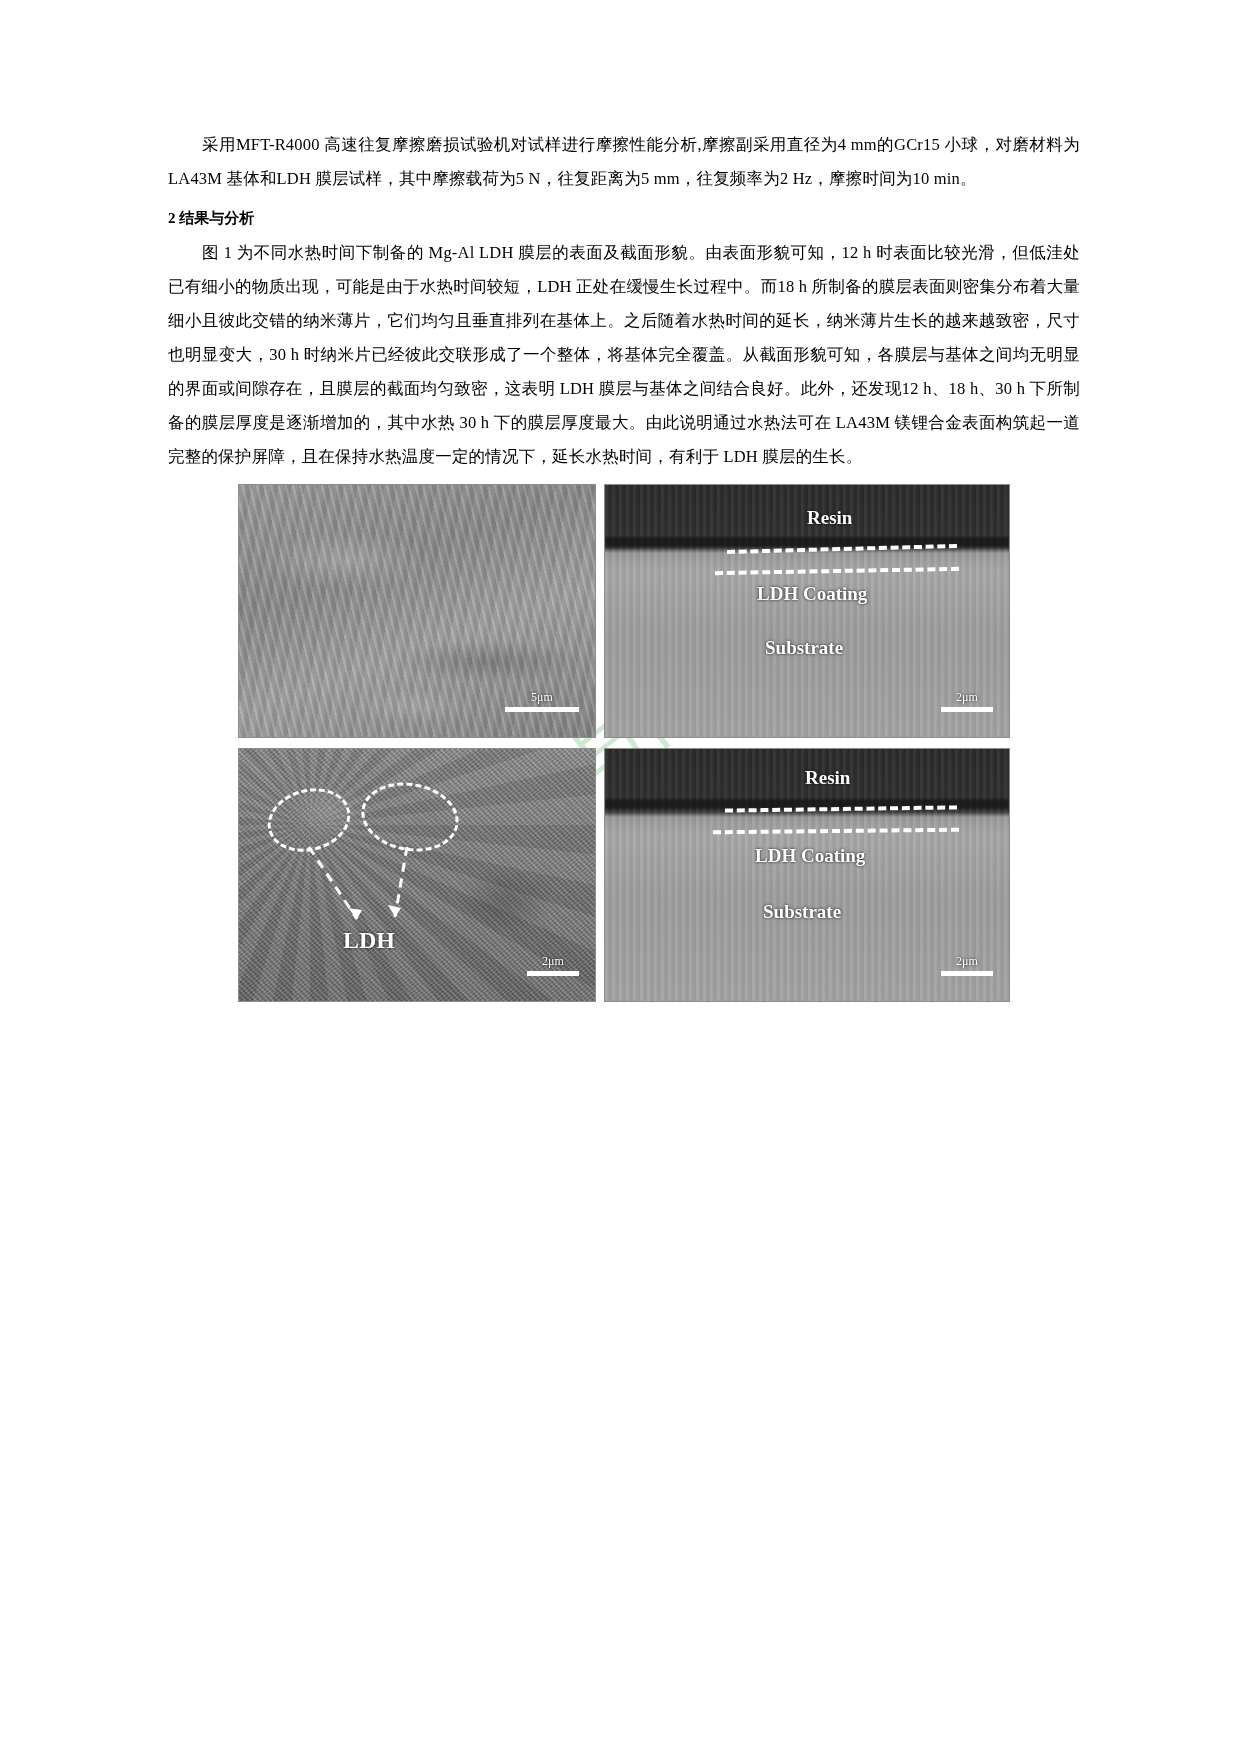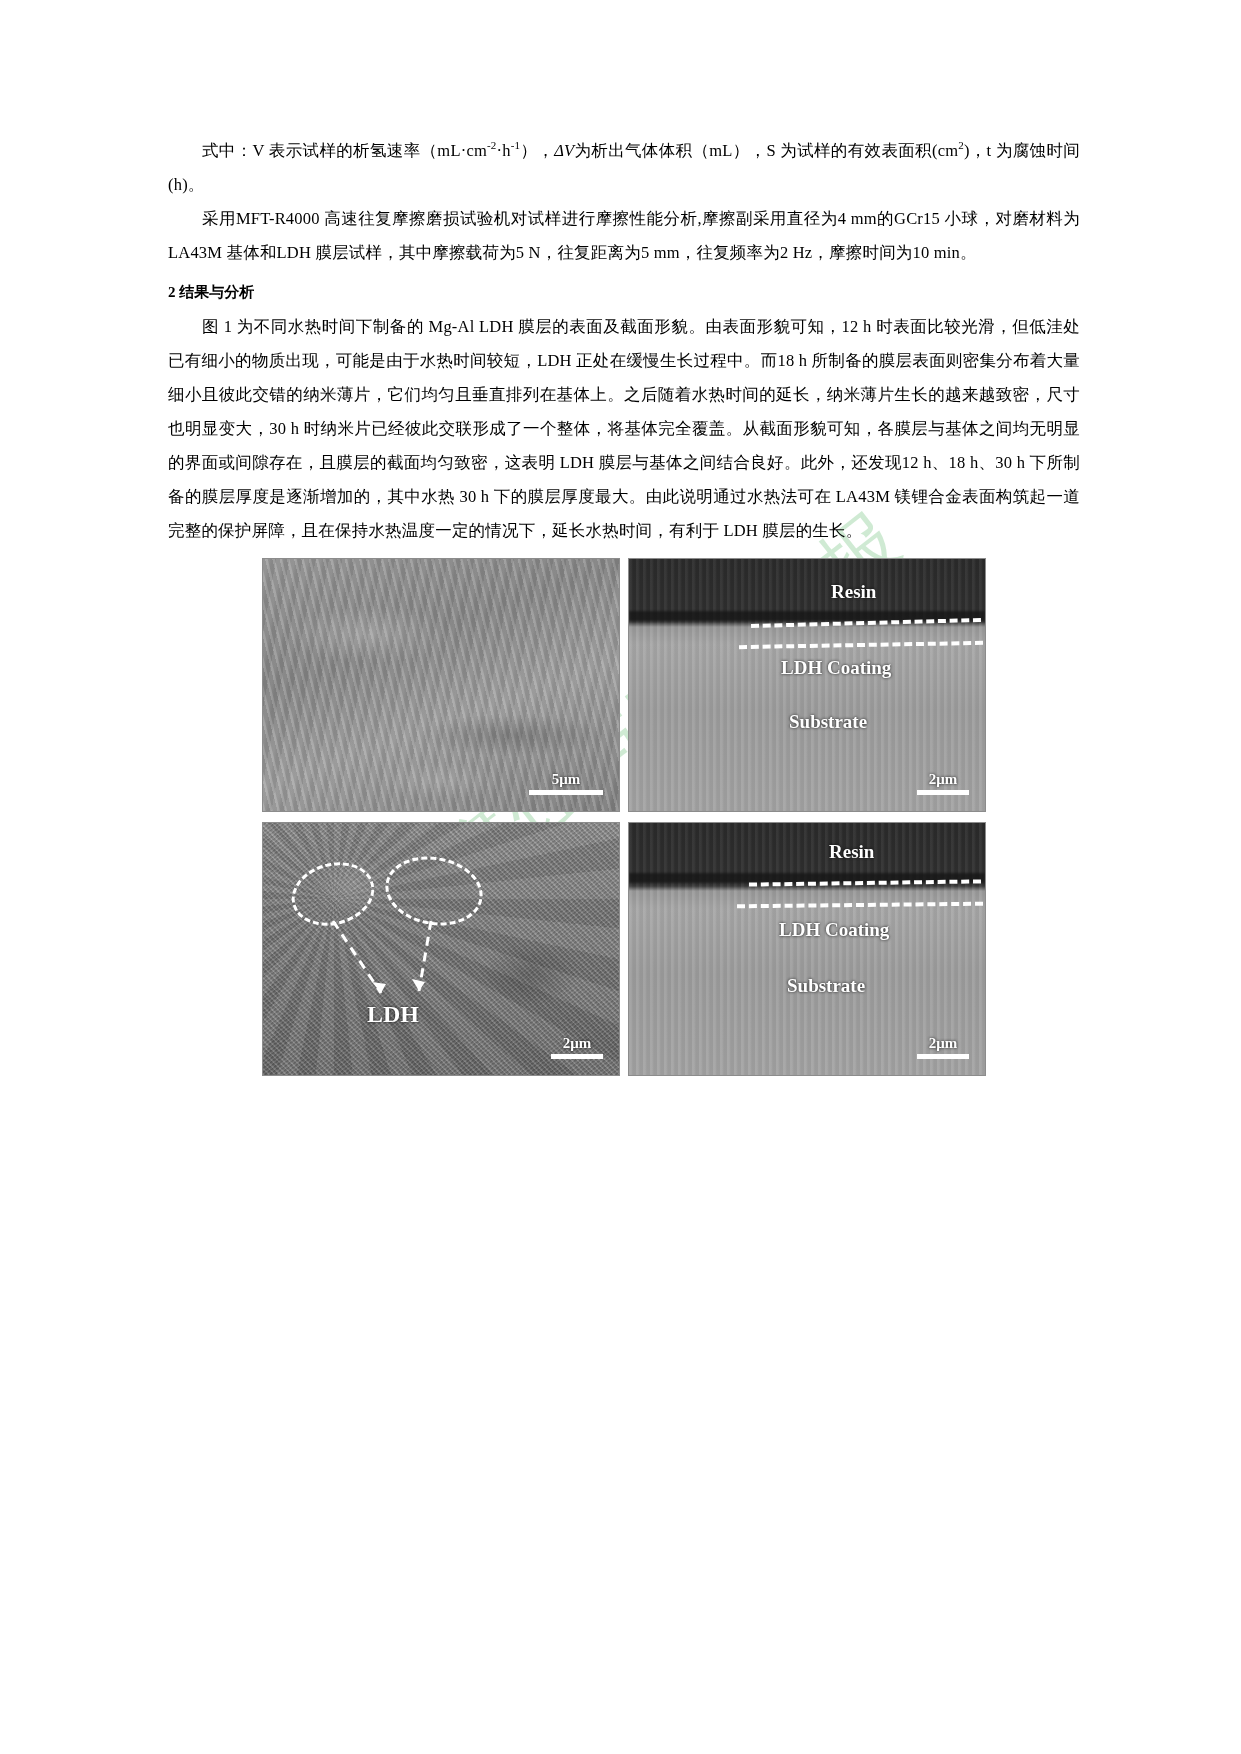--- a/index.html
+++ b/index.html
@@ -107,20 +107,21 @@
     background:
       radial-gradient(ellipse 60px 40px at 25% 25%, rgba(255,255,255,0.14), rgba(255,255,255,0) 70%),
       radial-gradient(ellipse 70px 45px at 75% 60%, rgba(0,0,0,0.18), rgba(0,0,0,0) 70%);
   }
   .sem-cross {
     width: 356px;
     height: 252px;
     position: relative;
     overflow: hidden;
     background: linear-gradient(180deg, #2b2b2b 0%, #2f2f2f 20%, #343434 24%, #3a3a3a 25%, #9b9b9b 27%, #a8a8a8 34%, #9e9e9e 60%, #a4a4a4 100%);
+    padding-left: 48px;
   }
   .cross-streaks {
     position: absolute;
     inset: 0;
     background: repeating-linear-gradient(90deg, rgba(255,255,255,0.055) 0px, rgba(255,255,255,0.055) 2px, rgba(0,0,0,0.05) 4px, rgba(0,0,0,0.05) 7px);
   }
   .cross-dark-band {
     position: absolute;
     left: 0; right: 0;
     height: 10px;
@@ -137,25 +138,25 @@
     white-space: nowrap;
   }
   .dash-line {
     position: absolute;
     height: 0;
     border-top: 4px dashed #ffffff;
   }
   .scalebar {
     position: absolute;
     right: 16px;
-    bottom: 16px;
+    bottom: 25px;
     text-align: center;
     color: #ffffff;
-    font-size: 15px;
-    font-weight: bold;
+    font-size: 12px;
+    font-weight: normal;
     font-family: "Liberation Serif", serif;
     text-shadow: 0 0 3px rgba(0,0,0,0.9);
   }
   .scalebar .bar {
     height: 5px;
     background: #ffffff;
     margin-top: 2px;
   }
   .dash-ellipse {
     position: absolute;
@@ -184,21 +185,20 @@
 </style>
 </head>
 <body>
 
 <div class="page">
 
   <div class="watermark">中国腐蚀与防护学报</div>
 
   <div class="content">
 
-    <p class="body-text indent">式中：V 表示试样的析氢速率（mL·cm<span class="sup">-2</span>·h<span class="sup">-1</span>），<span class="it">ΔV</span>为析出气体体积（mL），S 为试样的有效表面积(cm<span class="sup">2</span>)，t 为腐蚀时间(h)。</p>
 
 
     <p class="body-text indent">采用MFT-R4000 高速往复摩擦磨损试验机对试样进行摩擦性能分析,摩擦副采用直径为4 mm的GCr15 小球，对磨材料为LA43M 基体和LDH 膜层试样，其中摩擦载荷为5 N，往复距离为5 mm，往复频率为2 Hz，摩擦时间为10 min。</p>
 
     <div class="heading">2  结果与分析</div>
 
     <p class="body-text indent">图 1 为不同水热时间下制备的 Mg-Al LDH 膜层的表面及截面形貌。由表面形貌可知，12 h 时表面比较光滑，但低洼处已有细小的物质出现，可能是由于水热时间较短，LDH 正处在缓慢生长过程中。而18 h 所制备的膜层表面则密集分布着大量细小且彼此交错的纳米薄片，它们均匀且垂直排列在基体上。之后随着水热时间的延长，纳米薄片生长的越来越致密，尺寸也明显变大，30 h 时纳米片已经彼此交联形成了一个整体，将基体完全覆盖。从截面形貌可知，各膜层与基体之间均无明显的界面或间隙存在，且膜层的截面均匀致密，这表明 LDH 膜层与基体之间结合良好。此外，还发现12 h、18 h、30 h 下所制备的膜层厚度是逐渐增加的，其中水热 30 h 下的膜层厚度最大。由此说明通过水热法可在 LA43M 镁锂合金表面构筑起一道完整的保护屏障，且在保持水热温度一定的情况下，延长水热时间，有利于 LDH 膜层的生长。</p>
 
     <div class="figure-block">
       <div class="fig-row">

